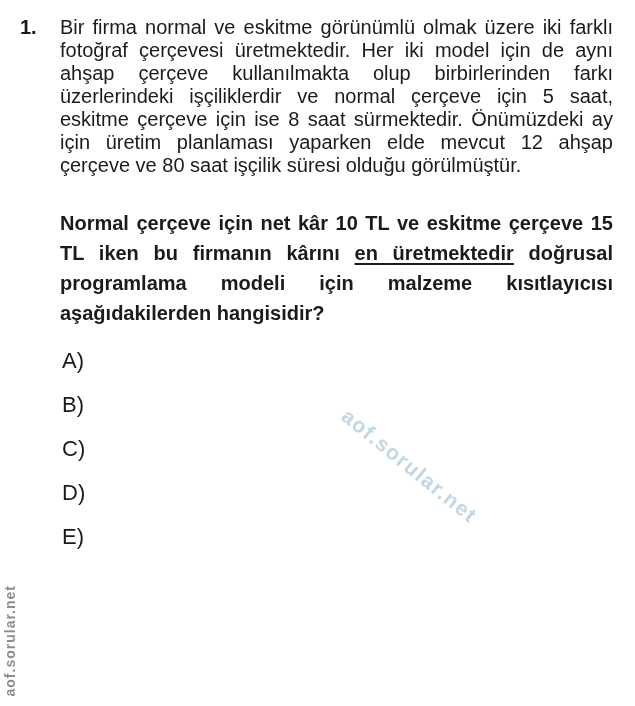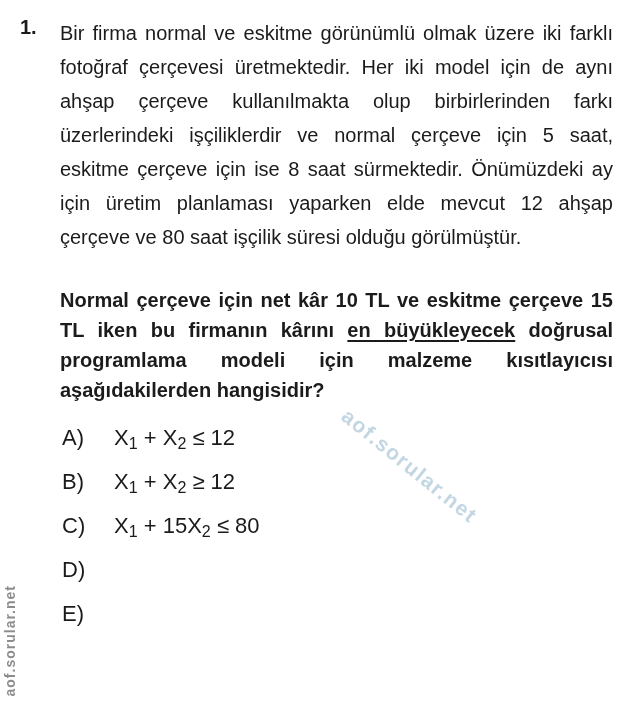--- a/index.html
+++ b/index.html
@@ -47,21 +47,21 @@
   .qnum {
     position: absolute;
     left: 20px;
     top: 16px;
     font-size: 20px;
     font-weight: bold;
   }
   .body-par {
     margin: 0;
     font-size: 20px;
-    line-height: 34px;
+    line-height: 23px;
     text-align: justify;
   }
   .prompt-par {
     margin: 31px 0 0 0;
     font-size: 20px;
     font-weight: bold;
     line-height: 30px;
     text-align: justify;
   }
   .prompt-par .u {
@@ -102,36 +102,33 @@
 
   <span class="side-watermark" style="color: rgb(140, 140, 140);">aof.sorular.net</span>
 
   <span class="diagonal-watermark" style="color: rgb(195, 215, 227);">aof.sorular.net</span>
 
   <div class="question">
     <span class="qnum">1.</span>
 
     <p class="body-par">Bir firma normal ve eskitme görünümlü olmak üzere iki farklı fotoğraf çerçevesi üretmektedir. Her iki model için de aynı ahşap çerçeve kullanılmakta olup birbirlerinden farkı üzerlerindeki işçiliklerdir ve normal çerçeve için 5 saat, eskitme çerçeve için ise 8 saat sürmektedir. Önümüzdeki ay için üretim planlaması yaparken elde mevcut 12 ahşap çerçeve ve 80 saat işçilik süresi olduğu görülmüştür.</p>
 
-    <p class="prompt-par"><span>Normal çerçeve için net kâr 10 TL ve eskitme çerçeve 15 TL iken bu firmanın kârını </span><span class="u">en büyükleyecek</span><span> doğrusal programlama modeli için malzeme kısıtlayıcısı aşağıdakilerden hangisidir?</span></p>
+    <p class="prompt-par"><span>Normal çerçeve için net kâr 10 TL ve eskitme çerçeve 15 TL iken bu firmanın kârını </span><span class="u">en üretmektedir</span><span> doğrusal programlama modeli için malzeme kısıtlayıcısı aşağıdakilerden hangisidir?</span></p>
 
     <div class="options">
   <div class="option">
     <span class="letter">A)</span>
-    <span class="formula">X<sub>1</sub> + X<sub>2</sub> ≤ 12</span>
   </div>
 
   <div class="option">
     <span class="letter">B)</span>
-    <span class="formula">X<sub>1</sub> + X<sub>2</sub> ≥ 12</span>
   </div>
 
   <div class="option">
     <span class="letter">C)</span>
-    <span class="formula">X<sub>1</sub> + 15X<sub>2</sub> ≤ 80</span>
   </div>
 
   <div class="option">
     <span class="letter">D)</span>
   </div>
 
   <div class="option">
     <span class="letter">E)</span>
   </div>
 </div>

